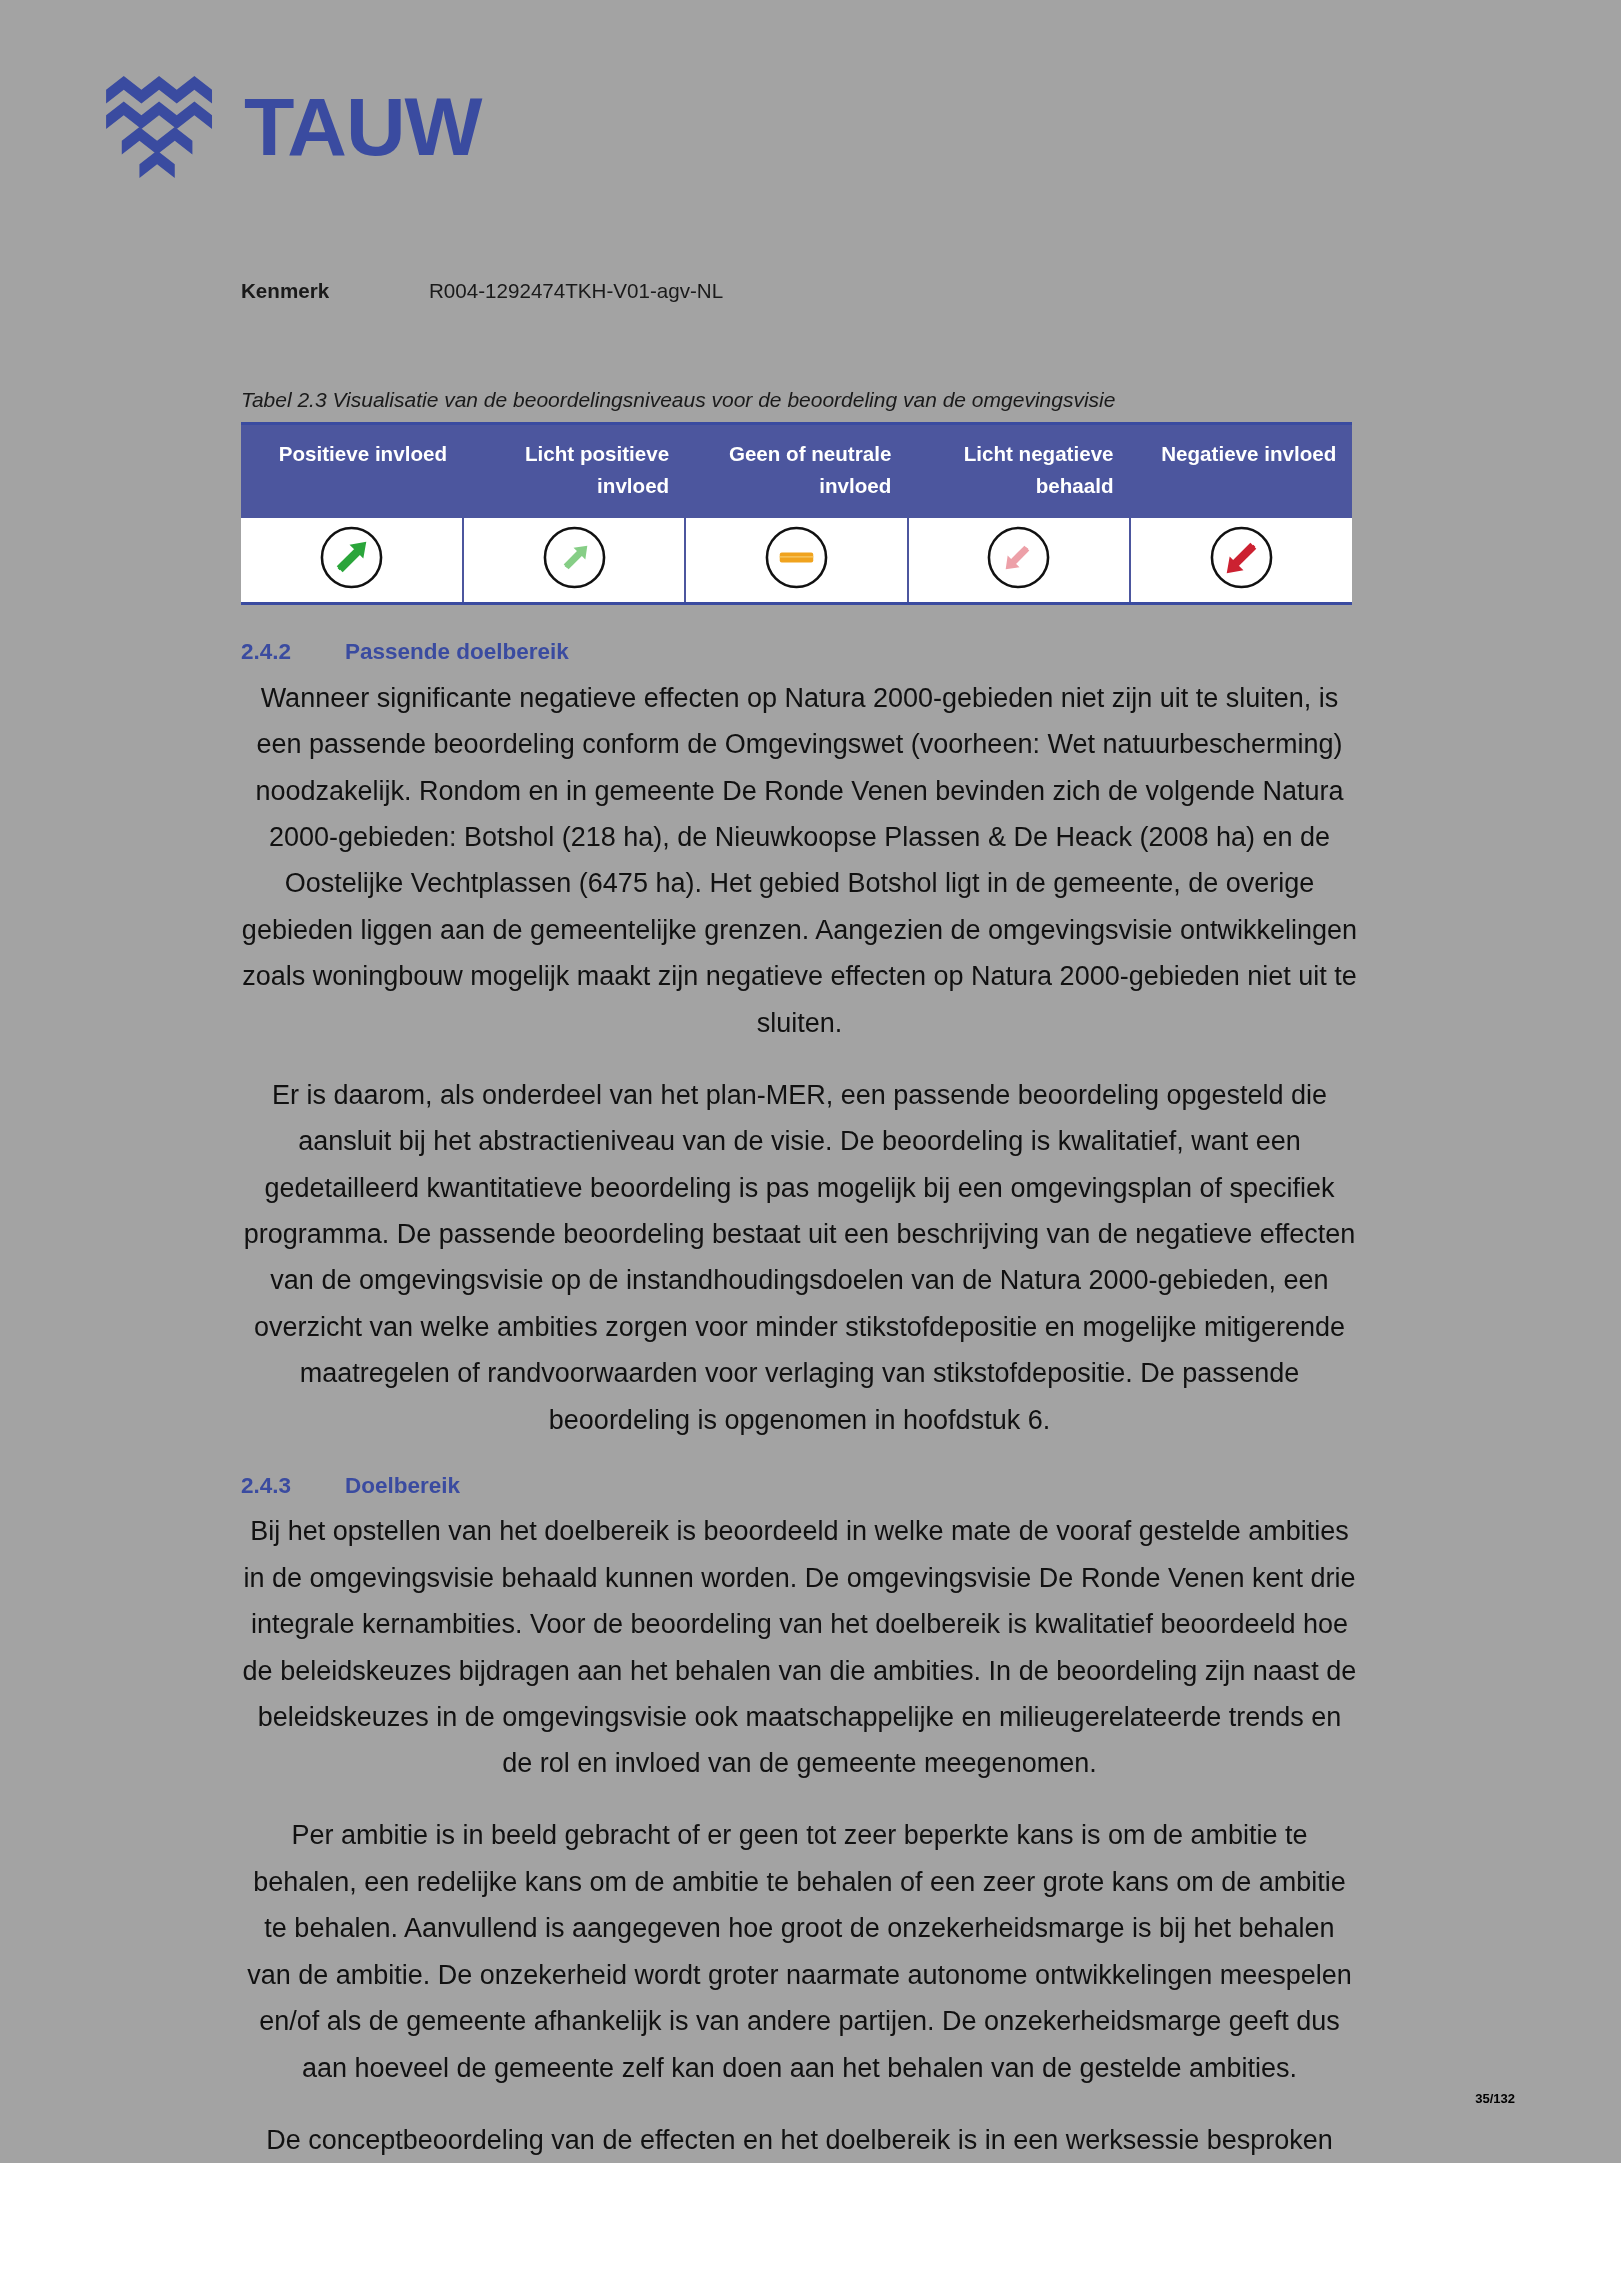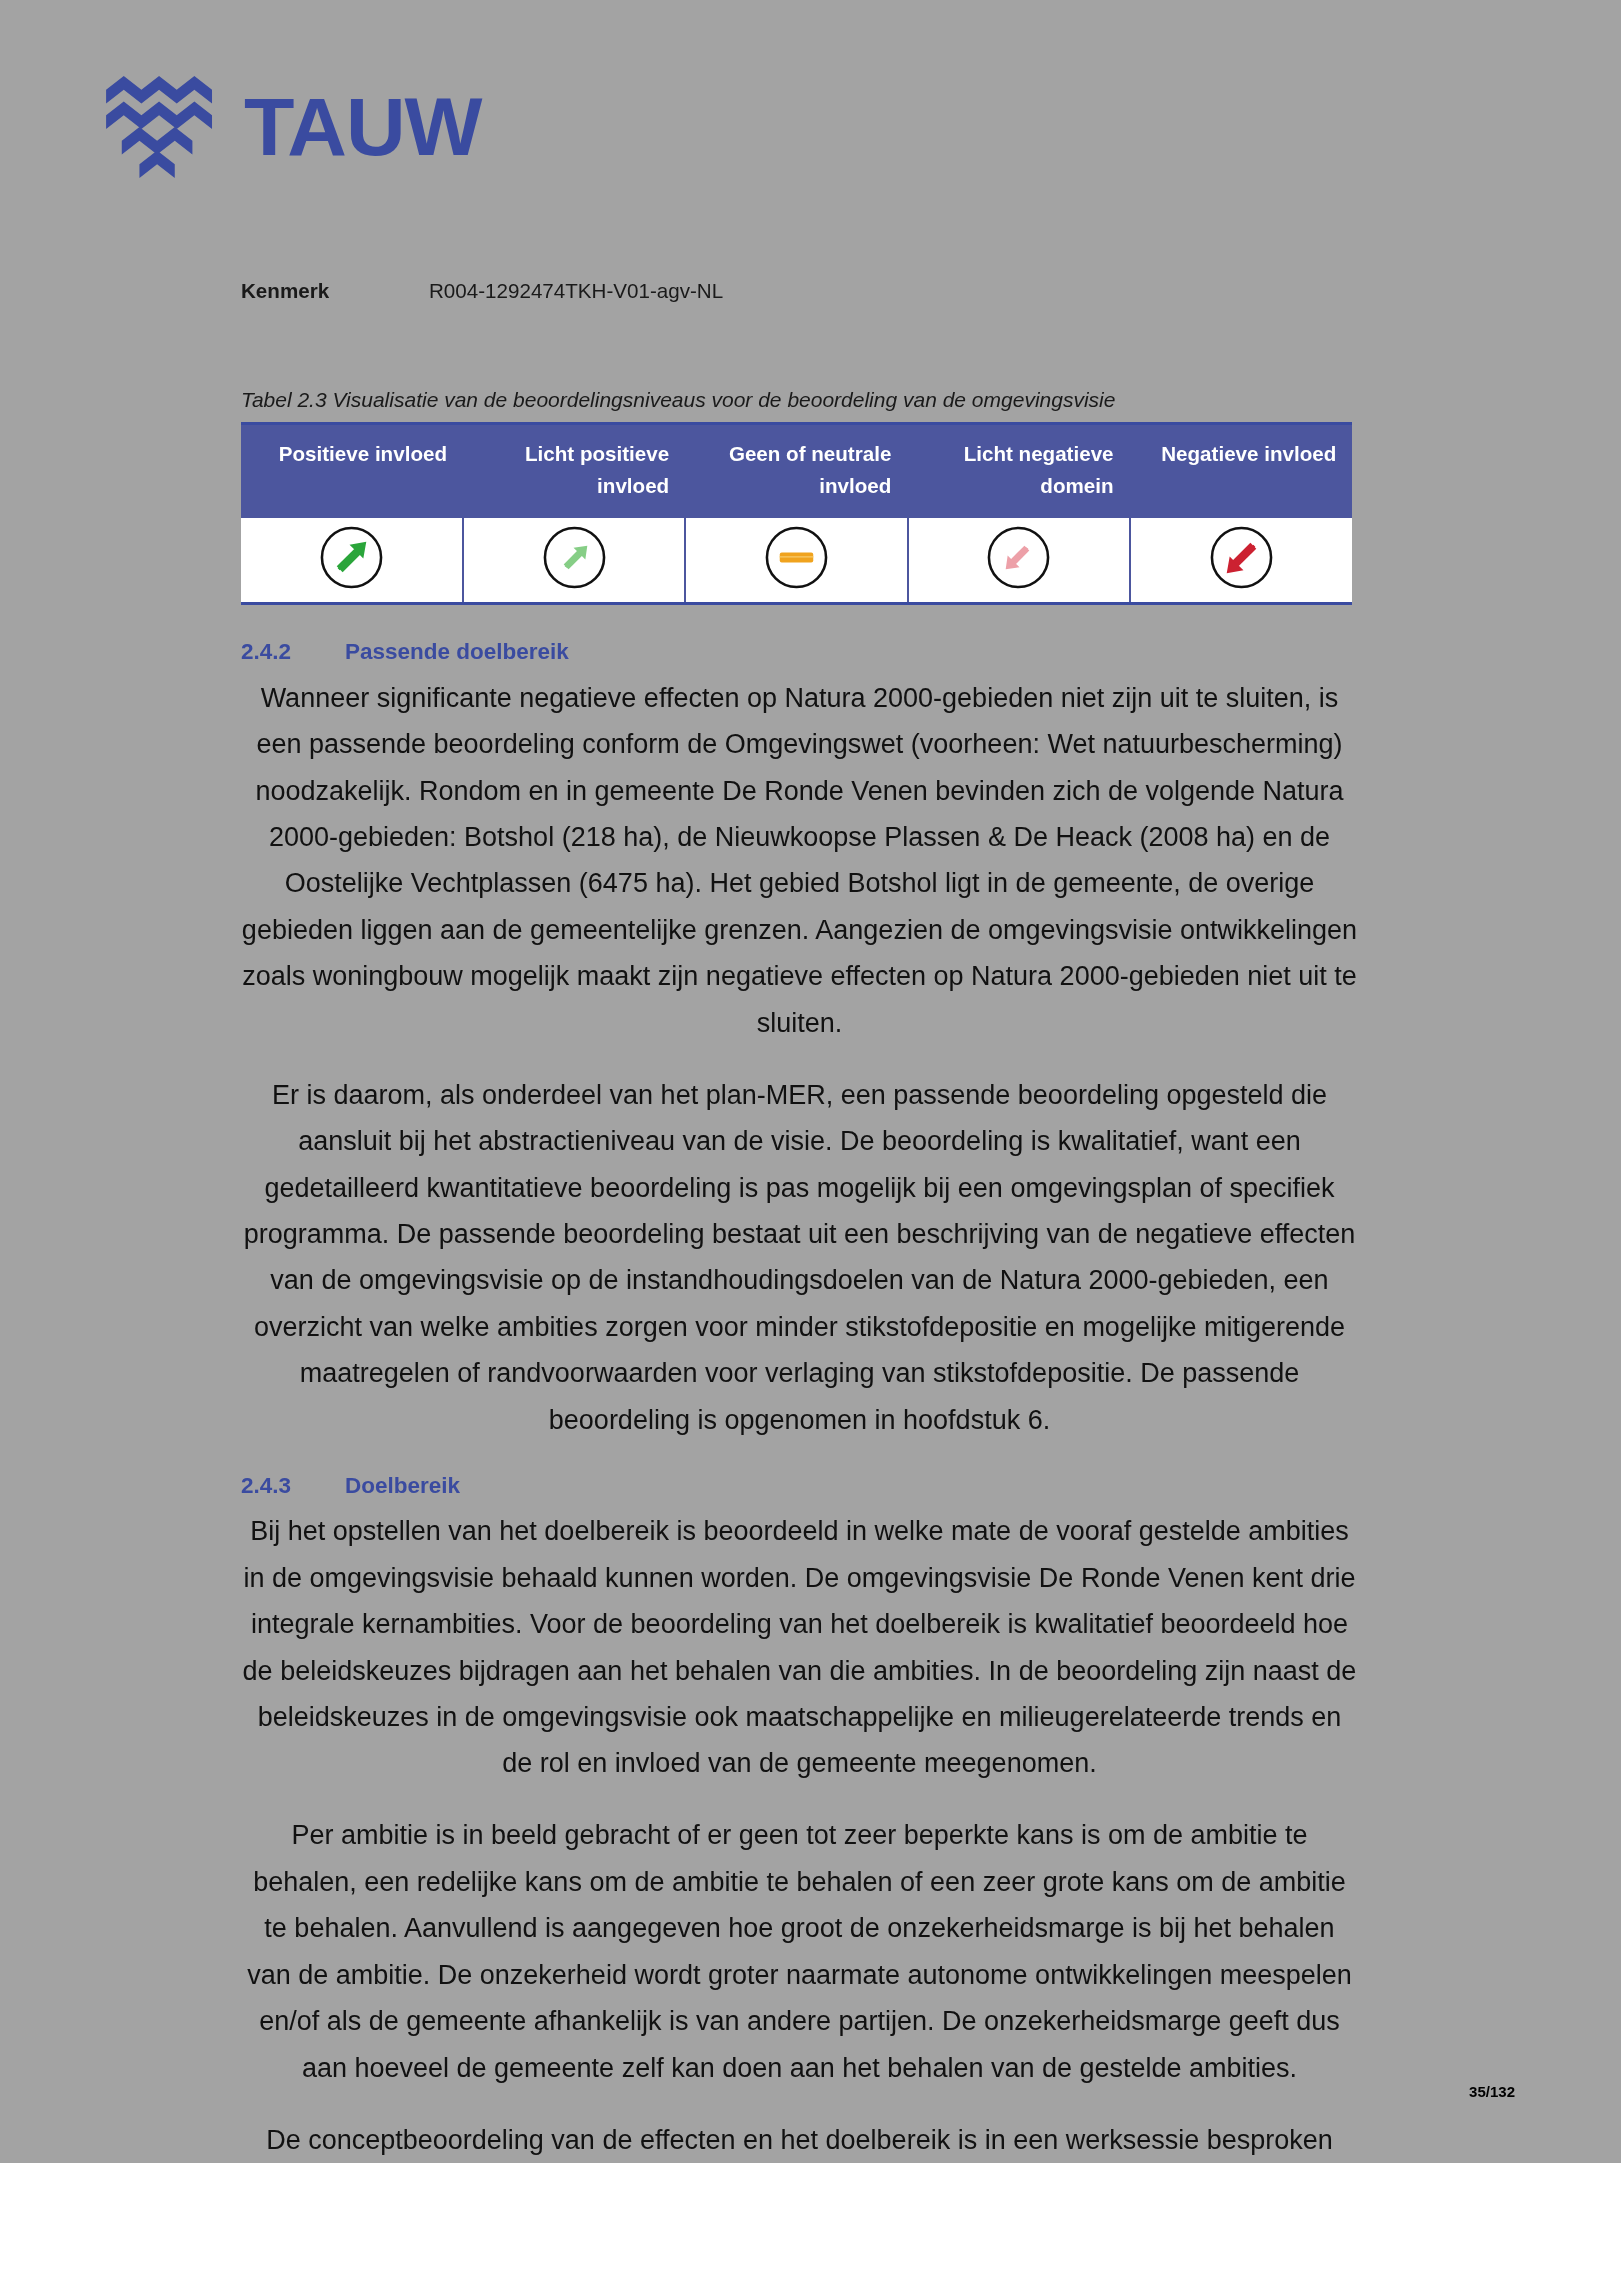--- a/index.html
+++ b/index.html
@@ -125,22 +125,22 @@
     line-height: 1.72;
     color: #111111;
     margin: 0 0 25.5px 0;
     text-align: center;
   }
 
   
   .footer-page {
     position: absolute;
     right: 106px;
-    bottom: 63px;
-    font-size: 15px;
+    bottom: 57px;
+    font-size: 13px;
     font-weight: 700;
     color: #000000;
   }
 </style>
 </head>
 <body>
 
 <div class="page">
 
   <div class="logo-block">
@@ -163,21 +163,21 @@
   </div>
 
   <div class="table-wrap">
     <div class="table-caption">Tabel 2.3 Visualisatie van de beoordelingsniveaus voor de beoordeling van de omgevingsvisie</div>
     <table class="levels">
       <thead>
         <tr>
           <th>Positieve invloed</th>
           <th>Licht positieve invloed</th>
           <th>Geen of neutrale invloed</th>
-          <th>Licht negatieve domein</th>
+          <th>Licht negatieve behaald</th>
           <th>Negatieve invloed</th>
         </tr>
       </thead>
       <tbody>
         <tr>
           <td>
             <span class="icon-circle">
               <svg viewBox="0 0 68 68" aria-hidden="true">
                 <circle cx="34" cy="34" r="30" fill="#ffffff" stroke="#111111" stroke-width="2.6"></circle>
                 <g fill="#2aa53a">

